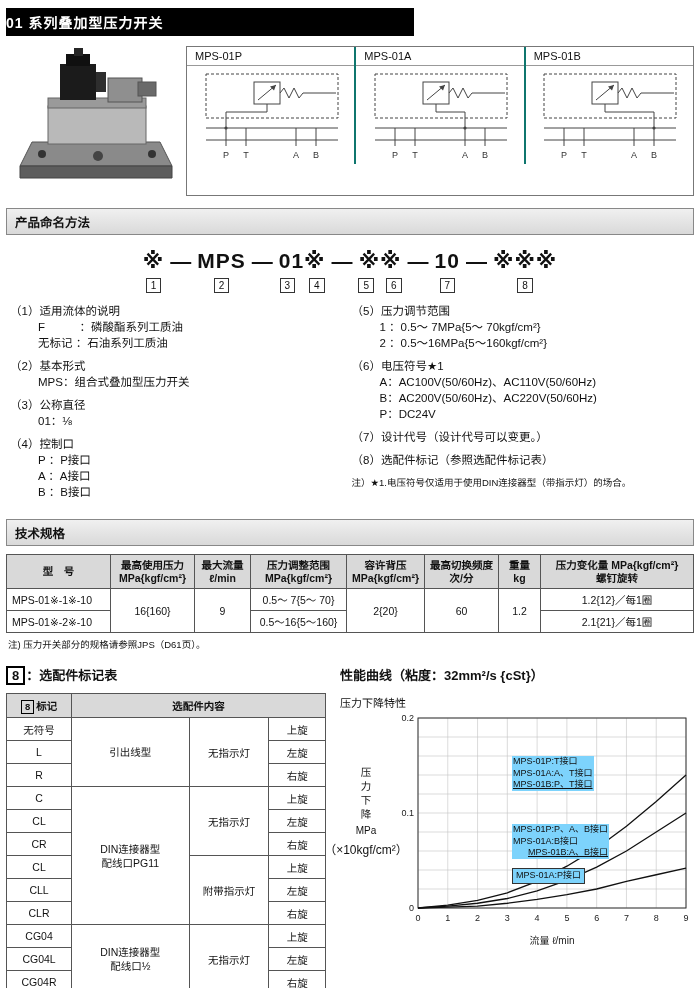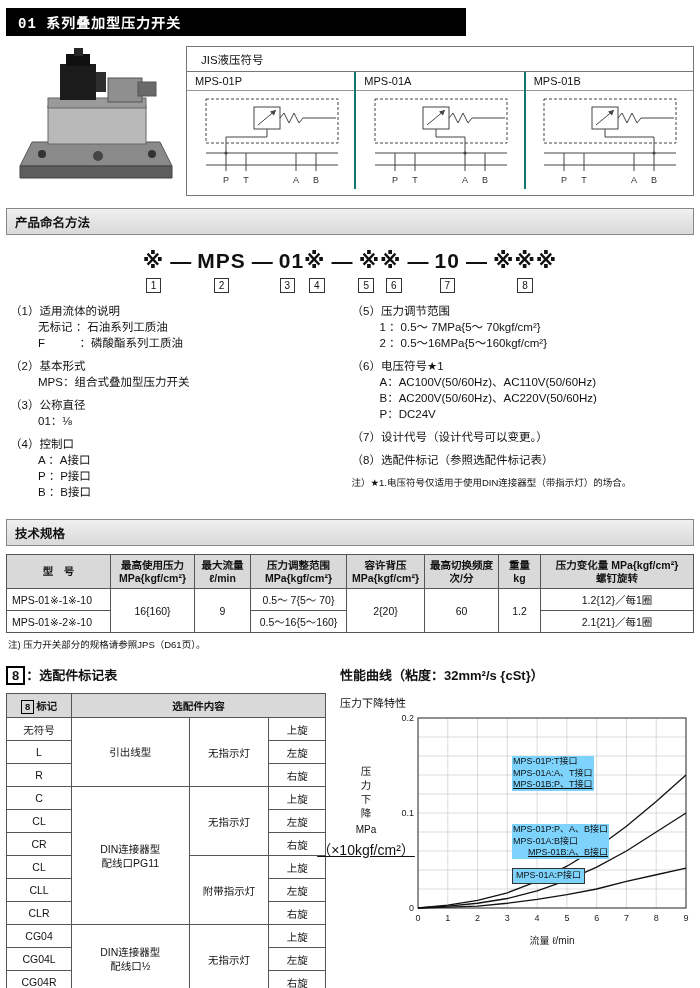--- a/index.html
+++ b/index.html
@@ -1,20 +1,20 @@
 <!DOCTYPE html>
 <html lang="zh-CN"><head>
 <meta charset="utf-8">
 <style>
   *{margin:0;padding:0;box-sizing:border-box;}
   html,body{background:#fff;}
   body{width:700px;font-family:"Liberation Sans","DejaVu Sans",sans-serif;color:#111;}
   .page{width:700px;height:988px;padding:8px 6px;overflow:hidden;}
 
-  .title-bar{background:#000;color:#fff;font-size:14px;font-weight:bold;padding:4px 12px;width:460px;letter-spacing:1px;font-family:Liberation Mono, monospace;}
+  .title-bar{background:#000;color:#fff;font-size:14px;font-weight:bold;padding:4px 0;width:408px;letter-spacing:1px;}
 
   .top-panel{display:flex;margin-top:10px;align-items:stretch;}
   .photo-cell{width:180px;display:flex;align-items:center;justify-content:center;}
   .symbols-table{flex:1;border:1px solid #777;}
   .symbols-title{padding:4px 14px;font-size:11.5px;border-bottom:1px solid #777;}
   .symbols-row{display:flex;}
   .symbol-col{flex:1;border-right:2px solid #0f766e;}
   .symbol-col:last-child{border-right:none;}
   .symbol-label{font-size:11px;padding:3px 8px;border-bottom:1px solid #999;}
   .symbol-draw{padding:4px 2px 2px;display:flex;justify-content:center;}
@@ -56,21 +56,21 @@
   .col-type{width:112px;}
   .col-ind{width:76px;}
   .col-rot{width:54px;}
 
   .perf-panel{flex:1;}
   .perf-subtitle{font-size:11px;margin:10px 0 2px;}
   .perf-chart-row{display:flex;margin-top:2px;}
   .ylabel-col{width:52px;display:flex;flex-direction:column;align-items:center;justify-content:center;gap:4px;padding-bottom:40px;}
   .ylabel-v{white-space:pre-line;font-size:10.5px;line-height:14px;text-align:center;}
   .ylabel-unit{font-size:10px;}
-  .ylabel-unit2{font-size:14px;white-space:nowrap;text-decoration:underline;}
+  .ylabel-unit2{font-size:12px;white-space:nowrap;}
   .chart-wrap{position:relative;width:302px;height:238px;}
   .curve-label{position:absolute;font-size:9px;line-height:11.5px;background:#7dd3fc;padding:0 1px;white-space:nowrap;}
   .curve-label .u{text-decoration:underline;text-align:right;}
   .curve-label.boxed{border:1px solid #333;padding:1px 3px;}
 </style>
 </head>
 <body>
 
 <div class="page">
 
@@ -88,21 +88,20 @@
         <rect x="38" y="52" width="98" height="10" fill="#9a9a9a" stroke="#666"></rect>
         <rect x="98" y="32" width="34" height="24" fill="#8f8f8f" stroke="#555"></rect>
         <rect x="128" y="36" width="18" height="14" fill="#6a6a6a" stroke="#555"></rect>
         <rect x="50" y="18" width="36" height="36" fill="#1b1b1b"></rect>
         <rect x="56" y="8" width="24" height="12" fill="#101010"></rect>
         <rect x="64" y="2" width="9" height="8" fill="#262626"></rect>
         <rect x="86" y="26" width="10" height="20" fill="#2e2e2e"></rect>
       </svg>
     </div>
     <div class="symbols-table">
-      <div class="symbols-title">JIS液压符号</div>
       <div class="symbols-row">
         <div class="symbol-col">
           <div class="symbol-label">MPS-01P</div>
           <div class="symbol-draw">
               <svg viewBox="0 0 150 92" width="150" height="92">
                 <rect x="10" y="4" width="132" height="44" fill="none" stroke="#444" stroke-width="1" stroke-dasharray="3,2"></rect>
                 <rect x="58" y="12" width="26" height="22" fill="none" stroke="#444" stroke-width="1"></rect>
                 <line x1="62" y1="30" x2="80" y2="15" stroke="#444" stroke-width="1"></line>
                 <polygon points="80,15 74,16.5 78,20.5" fill="#444"></polygon>
                 <polyline points="84,23 88,18 93,28 98,18 103,28 107,23" fill="none" stroke="#444" stroke-width="1"></polyline>
@@ -225,35 +224,35 @@
         <div class="code-text">※※※</div>
         <div class="code-boxes">
           <span class="code-box">8</span>
         </div>
       </div>
     </div>
   <div class="explain-grid">
     <div class="explain-col" id="explain-left">
         <div class="exp-item">
           <div class="exp-title">（1）适用流体的说明</div>
+          <div class="exp-line">F　　　：磷酸酯系列工质油</div>
           <div class="exp-line">无标记 ：石油系列工质油</div>
-          <div class="exp-line">F　　　：磷酸酯系列工质油</div>
         </div>
         <div class="exp-item">
           <div class="exp-title">（2）基本形式</div>
           <div class="exp-line">MPS：组合式叠加型压力开关</div>
         </div>
         <div class="exp-item">
           <div class="exp-title">（3）公称直径</div>
           <div class="exp-line">01：⅛</div>
         </div>
         <div class="exp-item">
           <div class="exp-title">（4）控制口</div>
+          <div class="exp-line">P ：P接口</div>
           <div class="exp-line">A ：A接口</div>
-          <div class="exp-line">P ：P接口</div>
           <div class="exp-line">B ：B接口</div>
         </div>
       </div>
     <div class="explain-col">
       <div id="explain-right">
           <div class="exp-item">
             <div class="exp-title">（5）压力调节范围</div>
             <div class="exp-line">1 ：0.5～ 7MPa{5～ 70kgf/cm²}</div>
             <div class="exp-line">2 ：0.5～16MPa{5～160kgf/cm²}</div>
           </div>

